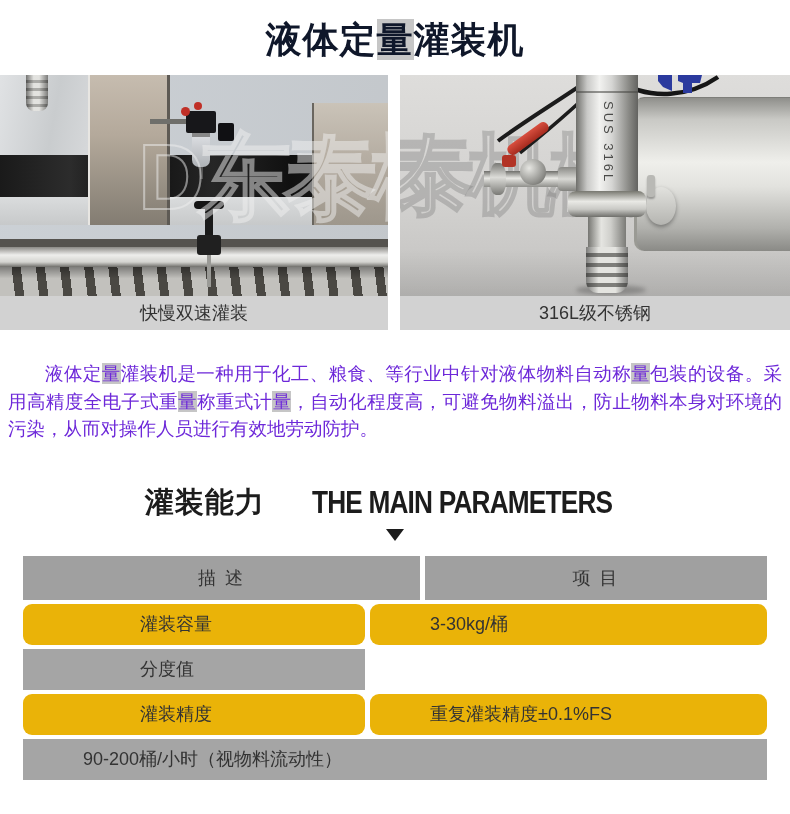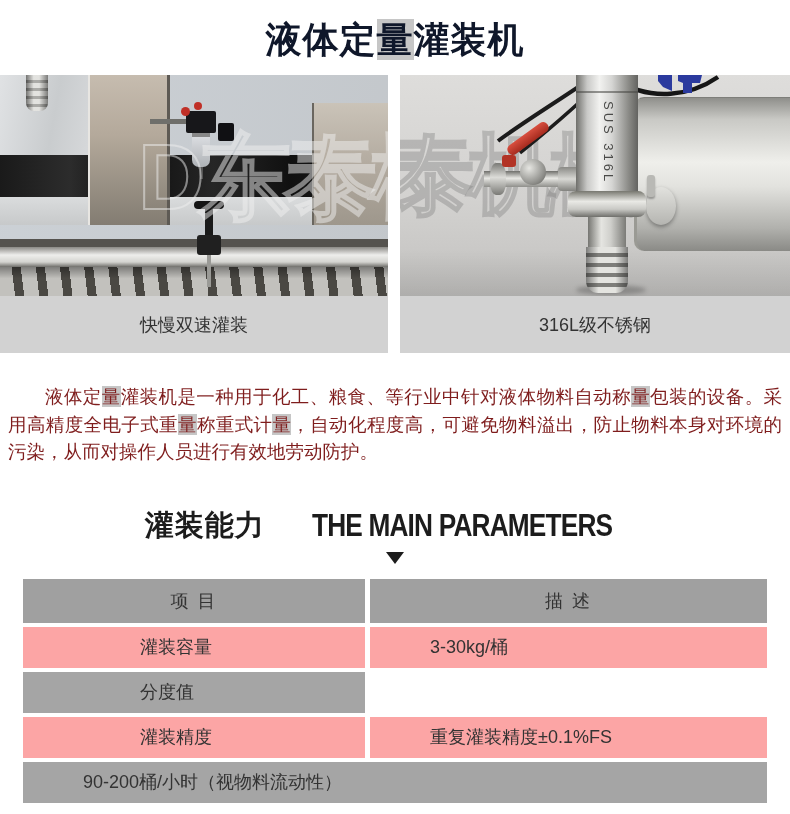--- a/index.html
+++ b/index.html
@@ -17,21 +17,21 @@
   }
 
   
   .gallery { margin-top:15px; display:flex; gap:12px; }
   .figure { display:flex; flex-direction:column; }
   .figure.left  { width:388px; }
   .figure.right { width:390px; }
   .scene { position:relative; height:221px; overflow:hidden; }
   .scene * { position:absolute; }
   .caption {
-    height:57px; background:#d2d2d2; display:flex; align-items:center; justify-content:center;
+    height:34px; background:#d2d2d2; display:flex; align-items:center; justify-content:center;
     font-size:18px; color:#333;
   }
 
   
   .scene-l { background:linear-gradient(100deg,#ccd1d6,#c3c7cb); }
   .l-black-band { left:0; top:80px; width:388px; height:42px;
     background:linear-gradient(90deg,#1a1a1a, #2c2c2c 18%, #0d0d0d 34%, #262626 55%, #101010 75%, #222 100%); }
   .l-left-panel { left:0; top:0; width:88px; height:82px;
     background:linear-gradient(100deg,#e0e2e4,#c9ccce 60%,#d6d8da); }
   .l-lower-strip { left:0; top:122px; width:388px; height:28px;
@@ -112,21 +112,21 @@
   .r-barb { left:186px; top:172px; width:42px; height:46px; border-radius:0 0 12px 12px;
     background:
       linear-gradient(90deg, rgba(40,40,40,.55), rgba(255,255,255,0) 30% 70%, rgba(40,40,40,.55)),
       repeating-linear-gradient(180deg,#e4e4e0 0 6px,#7e7e7a 6px 10px); }
   .r-shadow { left:176px; top:210px; width:70px; height:10px; border-radius:50%;
     background:rgba(0,0,0,.22); filter:blur(2px); }
   .r-svg { left:0; top:0; width:390px; height:221px; }
 
   
   .description {
-    margin:30px 8px 0 8px; font-size:18.5px; line-height:27.5px; color:#7f1d1d;
+    margin:30px 8px 0 8px; font-size:18.5px; line-height:27.5px; color:#6d28d9;
     text-indent:37px; text-align:justify;
   }
 
   
   .params-heading { margin-top:40px; text-align:center; color:#1c1c1c; white-space:nowrap; }
   .params-heading .cn { font-size:29px; font-weight:bold; letter-spacing:1px; vertical-align:middle; }
   .params-heading .en {
     display:inline-block; margin-left:10px; font-size:32px; font-weight:bold;
     letter-spacing:-1px; transform:scaleX(.82); transform-origin:center; vertical-align:middle;
   }
@@ -141,21 +141,21 @@
   .t-row { display:flex; gap:5px; margin-bottom:4px; }
   .t-cell { display:flex; align-items:center; font-size:18px; color:#333; }
   .t-item { width:342px; padding-left:117px; }
   .t-desc { flex:1; padding-left:60px; }
   .t-head .t-cell { justify-content:center; padding-left:0; letter-spacing:2px; }
   .t-head { height:44px; }
   .t-head .t-cell { background:#a0a0a0; height:44px; }
   .t-body .t-row { height:41px; }
   .t-body .t-row .t-cell { height:41px; }
   .t-body .t-row.dark .t-cell { background:#a5a5a5; }
-  .t-body .t-row.light .t-cell { background:#fca5a5; }
+  .t-body .t-row.light .t-cell { background:#eab308;border-radius:9px; }
 </style>
 </head>
 <body>
 
 <h1 class="page-title">液体定<span class="hl">量</span>灌装机</h1>
 
 <div class="gallery">
 
   <div class="figure left">
     <div class="scene scene-l">
@@ -222,22 +222,22 @@
 <p class="description">液体定<span class="hl">量</span>灌装机是一种用于化工、粮食、等行业中针对液体物料自动称<span class="hl">量</span>包装的设备。采用高精度全电子式重<span class="hl">量</span>称重式计<span class="hl">量</span>，自动化程度高，可避免物料溢出，防止物料本身对环境的污染，从而对操作人员进行有效地劳动防护。</p>
 
 <div class="params-heading">
   <span class="cn">灌装能力</span>
   <span class="en">THE MAIN PARAMETERS</span>
 </div>
 <div class="heading-arrow"></div>
 
 <div class="params-table">
   <div class="t-row t-head">
+    <div class="t-cell t-desc">描 述</div>
     <div class="t-cell t-item">项 目</div>
-    <div class="t-cell t-desc">描 述</div>
   </div>
   <div class="t-body">
     <div class="t-row light">
       <div class="t-cell t-item">灌装容量</div>
       <div class="t-cell t-desc">3-30kg/桶</div>
     </div>
     <div class="t-row dark">
       <div class="t-cell t-item">分度值</div>
     </div>
     <div class="t-row light">

